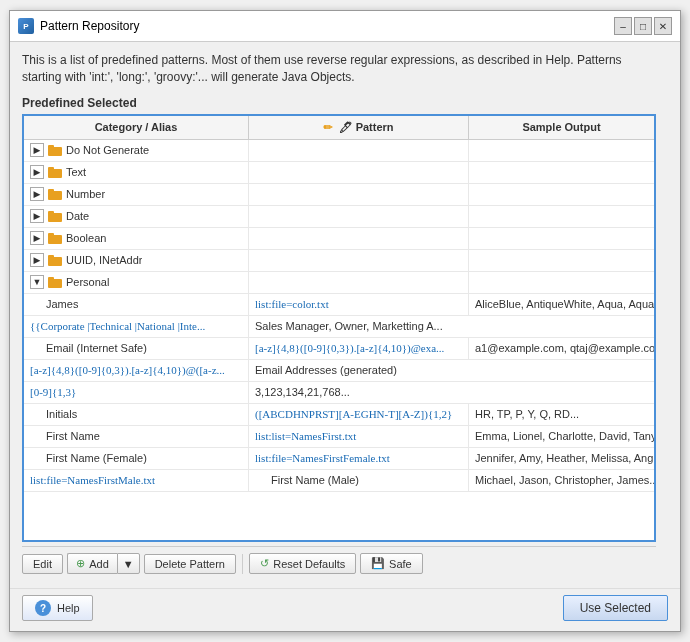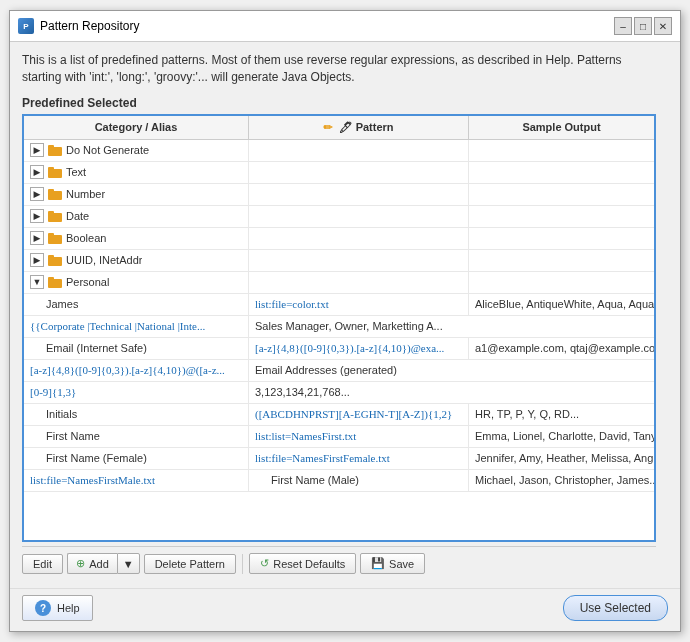--- a/index.html
+++ b/index.html
@@ -282,21 +282,21 @@
     .bottom-right-btns {
       display: flex;
       gap: 6px;
     }
     .action-btn {
       padding: 5px 16px;
       font-size: 12px;
       border: 1px solid #aaa;
       background: linear-gradient(to bottom, #fff, #e8e8e8);
       cursor: pointer;
-      border-radius: 12px;
+      border-radius: 2px;
       color: #333;
     }
     .action-btn.primary {
       background: linear-gradient(to bottom, #e8f0fe, #c8d8f0);
       border-color: #4a90d9;
     }
   </style>
 </head>
 <body>
 
@@ -485,21 +485,21 @@
       <button class="toolbar-btn">
         <span>Delete Pattern</span>
       </button>
       <div class="toolbar-separator"></div>
       <button class="toolbar-btn">
         <span style="color:#4a9a50;">↺</span>
         <span>Reset Defaults</span>
       </button>
       <button class="toolbar-btn">
         <span style="color:#4a9a50;">💾</span>
-        <span>Save</span>
+        <span>Safe</span>
       </button>
     </div>
   </div>
 
   <div class="bottom-bar">
     <button class="help-btn">
       <div class="help-icon">?</div>
       <span>Help</span>
     </button>
     <div class="bottom-right-btns">

